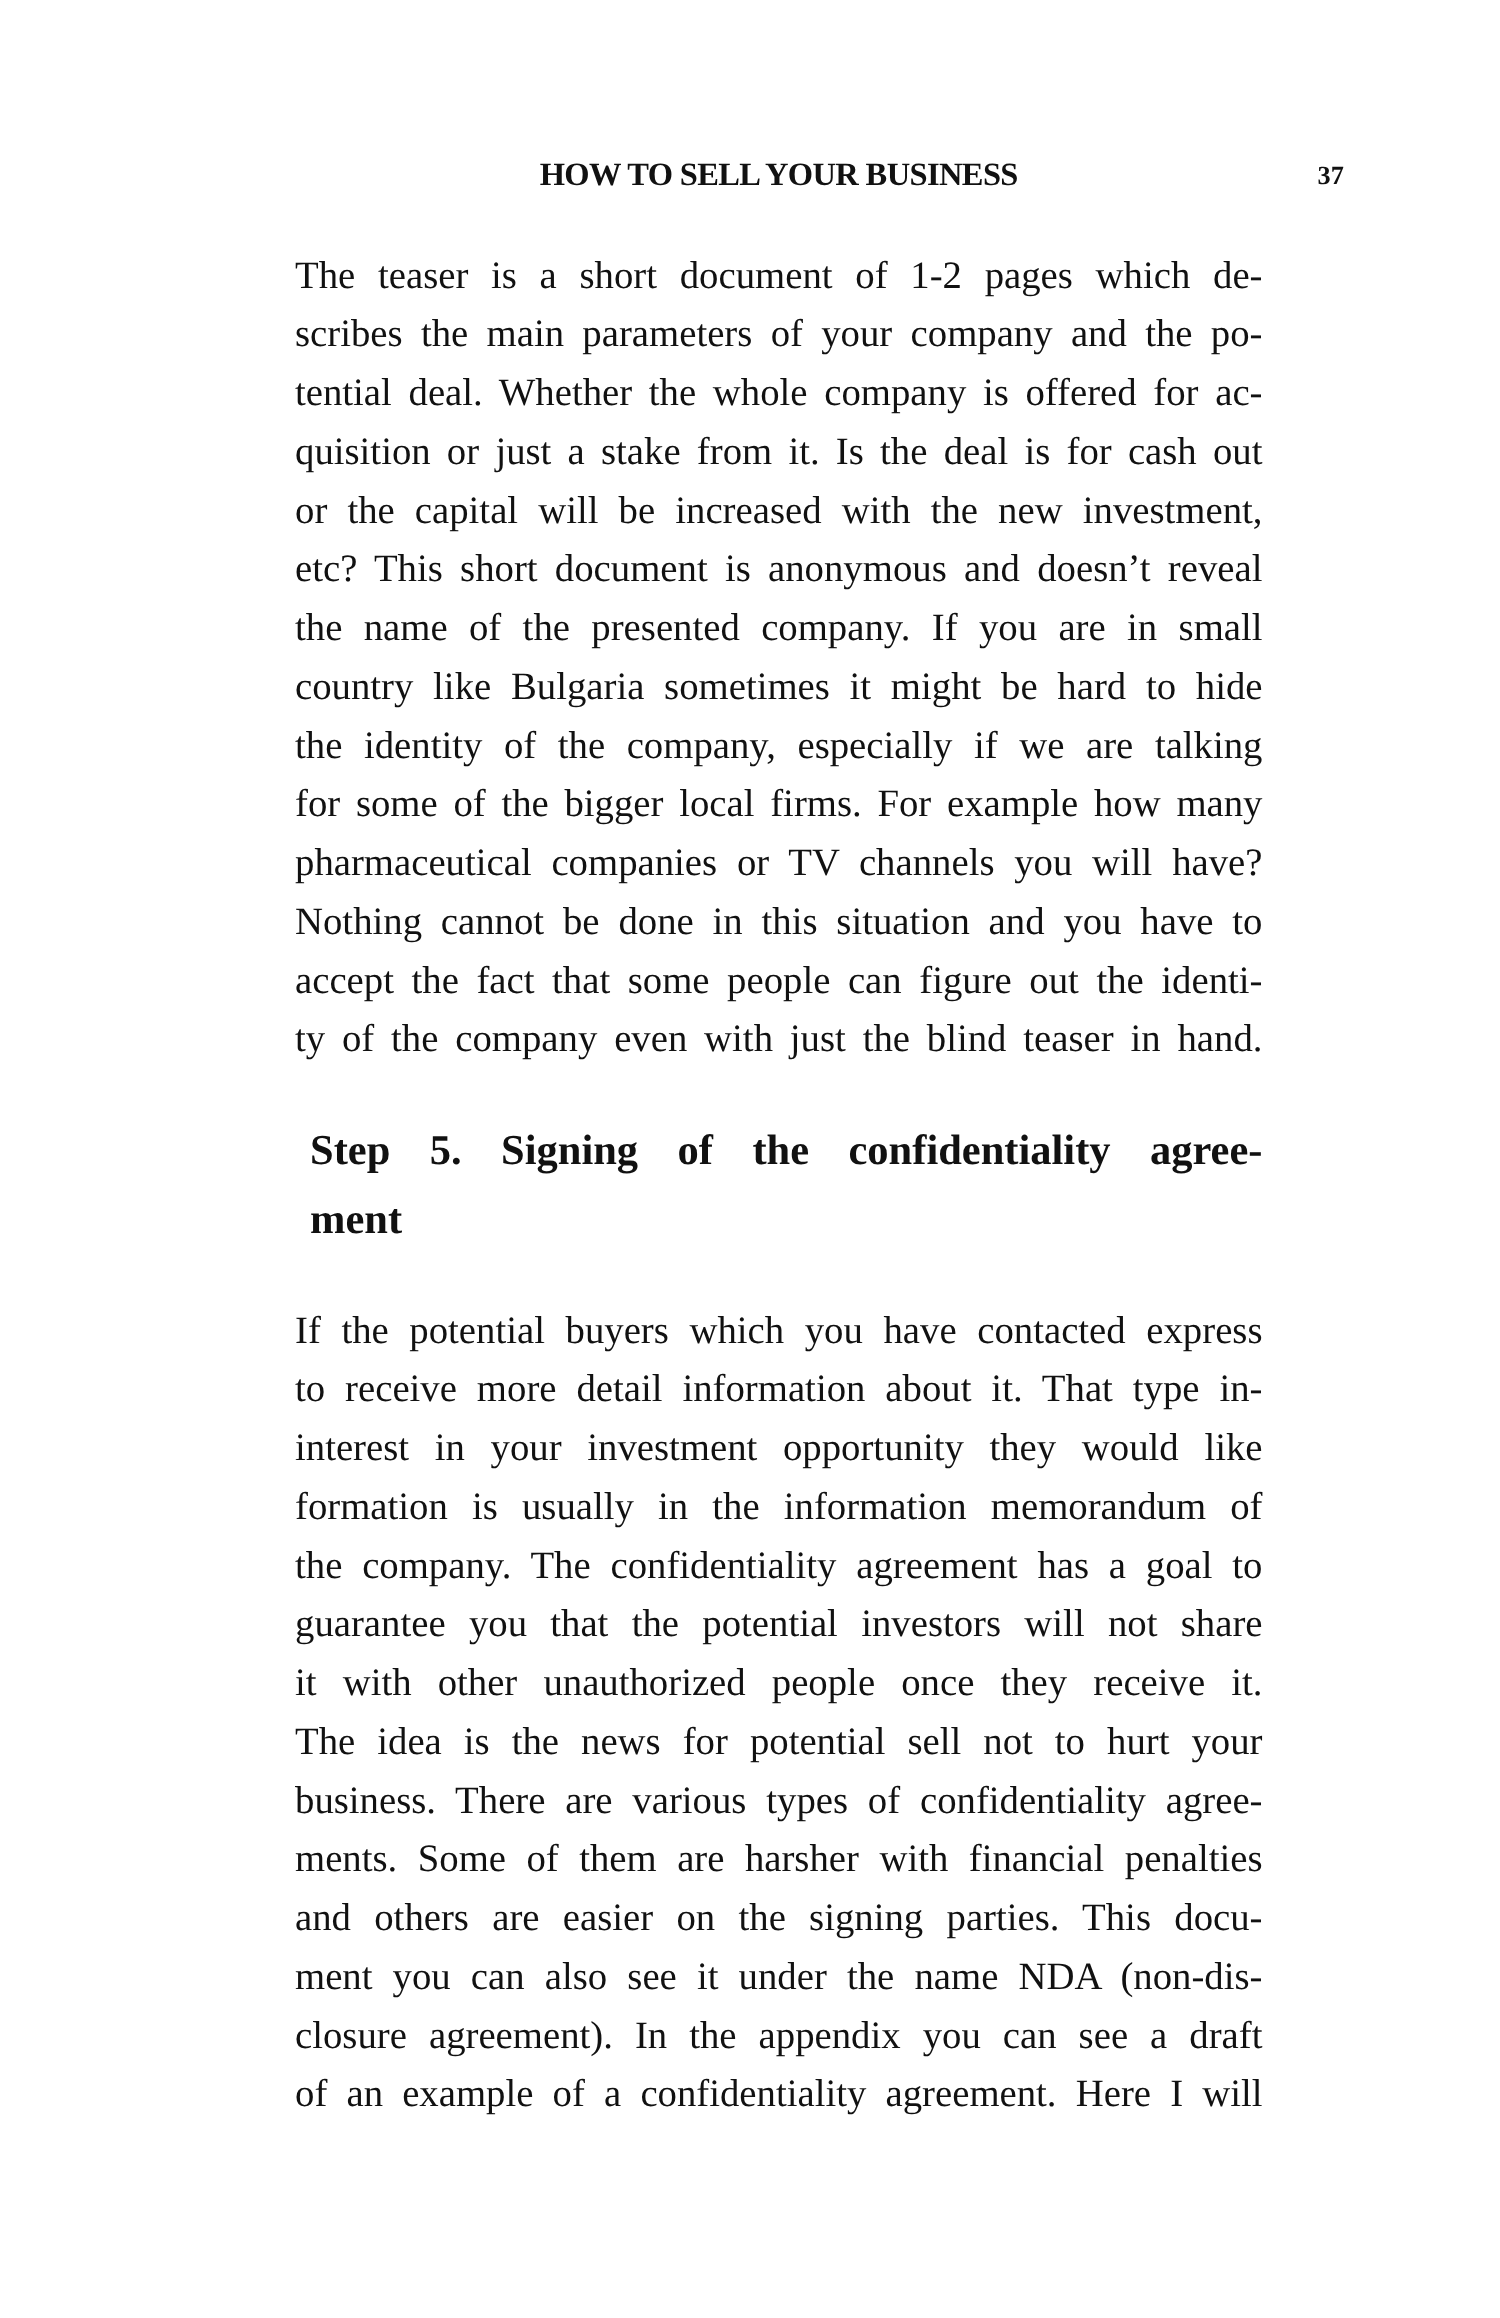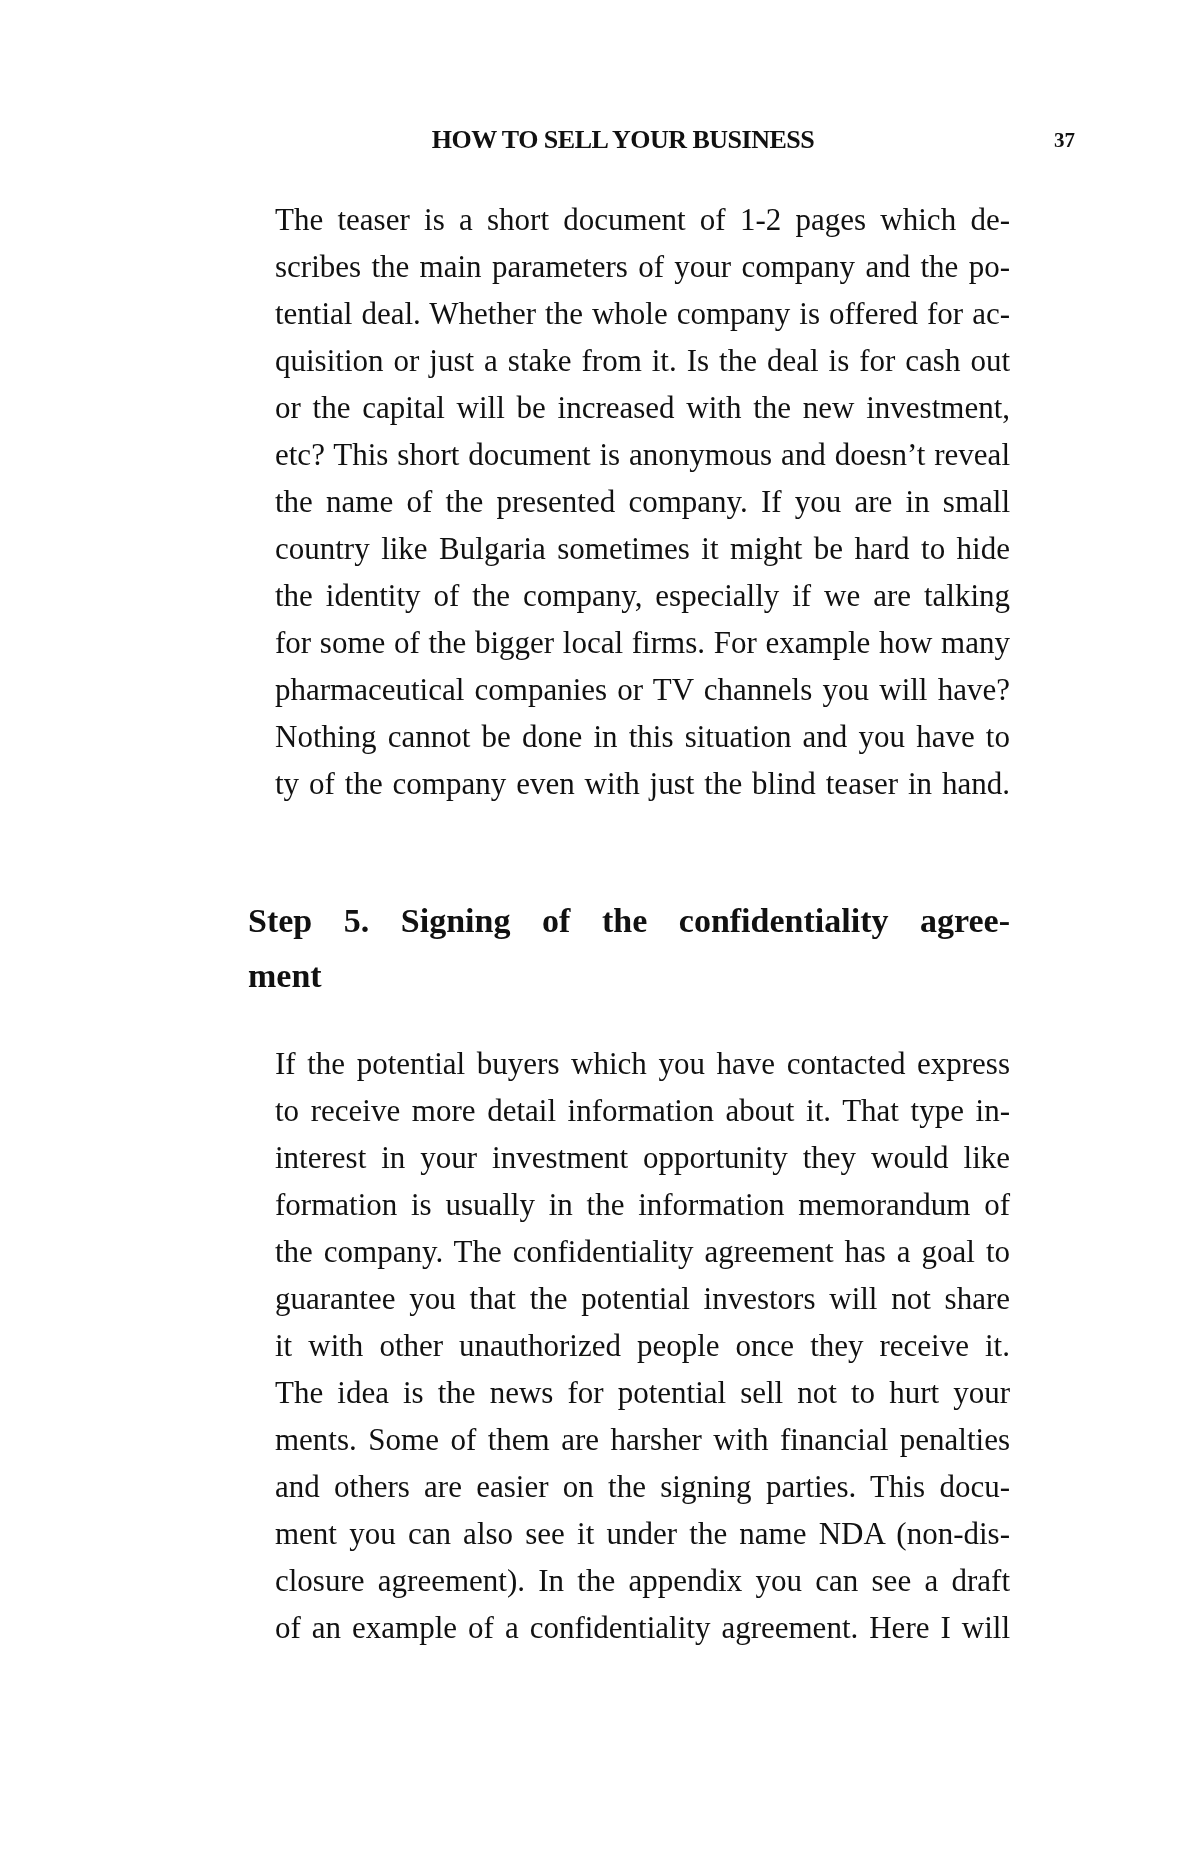--- a/index.html
+++ b/index.html
@@ -47,21 +47,20 @@
       font-size: 31px;
       line-height: 47px;
       margin: 0;
     }
     .body-text .line {
       display: block;
       white-space: nowrap;
       text-align: justify;
       text-align-last: justify;
       height: 47px;
-      margin-left: 39px;
     }
     #para-1 { top: 196px; }
     #para-2 { top: 1040px; }
     .section-heading {
       position: absolute;
       left: 248px;
       top: 893px;
       width: 762px;
       font-size: 34px;
       font-weight: bold;
@@ -92,37 +91,39 @@
     <span class="line">tential deal. Whether the whole company is offered for ac-</span>
     <span class="line">quisition or just a stake from it. Is the deal is for cash out</span>
     <span class="line">or the capital will be increased with the new investment,</span>
     <span class="line">etc? This short document is anonymous and doesn’t reveal</span>
     <span class="line">the name of the presented company. If you are in small</span>
     <span class="line">country like Bulgaria sometimes it might be hard to hide</span>
     <span class="line">the identity of the company, especially if we are talking</span>
     <span class="line">for some of the bigger local firms. For example how many</span>
     <span class="line">pharmaceutical companies or TV channels you will have?</span>
     <span class="line">Nothing cannot be done in this situation and you have to</span>
+    <span class="line">accept the fact that some people can figure out the identi-</span>
     <span class="line">ty of the company even with just the blind teaser in hand.</span>
   </p>
 
   <h2 class="section-heading">
     <span class="line">Step 5. Signing of the confidentiality agree-</span>
     <span class="line last">ment</span>
   </h2>
 
   <p class="body-text" id="para-2">
     <span class="line">If the potential buyers which you have contacted express</span>
     <span class="line">to receive more detail information about it. That type in-</span>
     <span class="line">interest in your investment opportunity they would like</span>
     <span class="line">formation is usually in the information memorandum of</span>
     <span class="line">the company. The confidentiality agreement has a goal to</span>
     <span class="line">guarantee you that the potential investors will not share</span>
     <span class="line">it with other unauthorized people once they receive it.</span>
     <span class="line">The idea is the news for potential sell not to hurt your</span>
+    <span class="line">business. There are various types of confidentiality agree-</span>
     <span class="line">ments. Some of them are harsher with financial penalties</span>
     <span class="line">and others are easier on the signing parties. This docu-</span>
     <span class="line">ment you can also see it under the name NDA (non-dis-</span>
     <span class="line">closure agreement). In the appendix you can see a draft</span>
     <span class="line">of an example of a confidentiality agreement. Here I will</span>
   </p>
 
 </div>
 
 </body></html>

